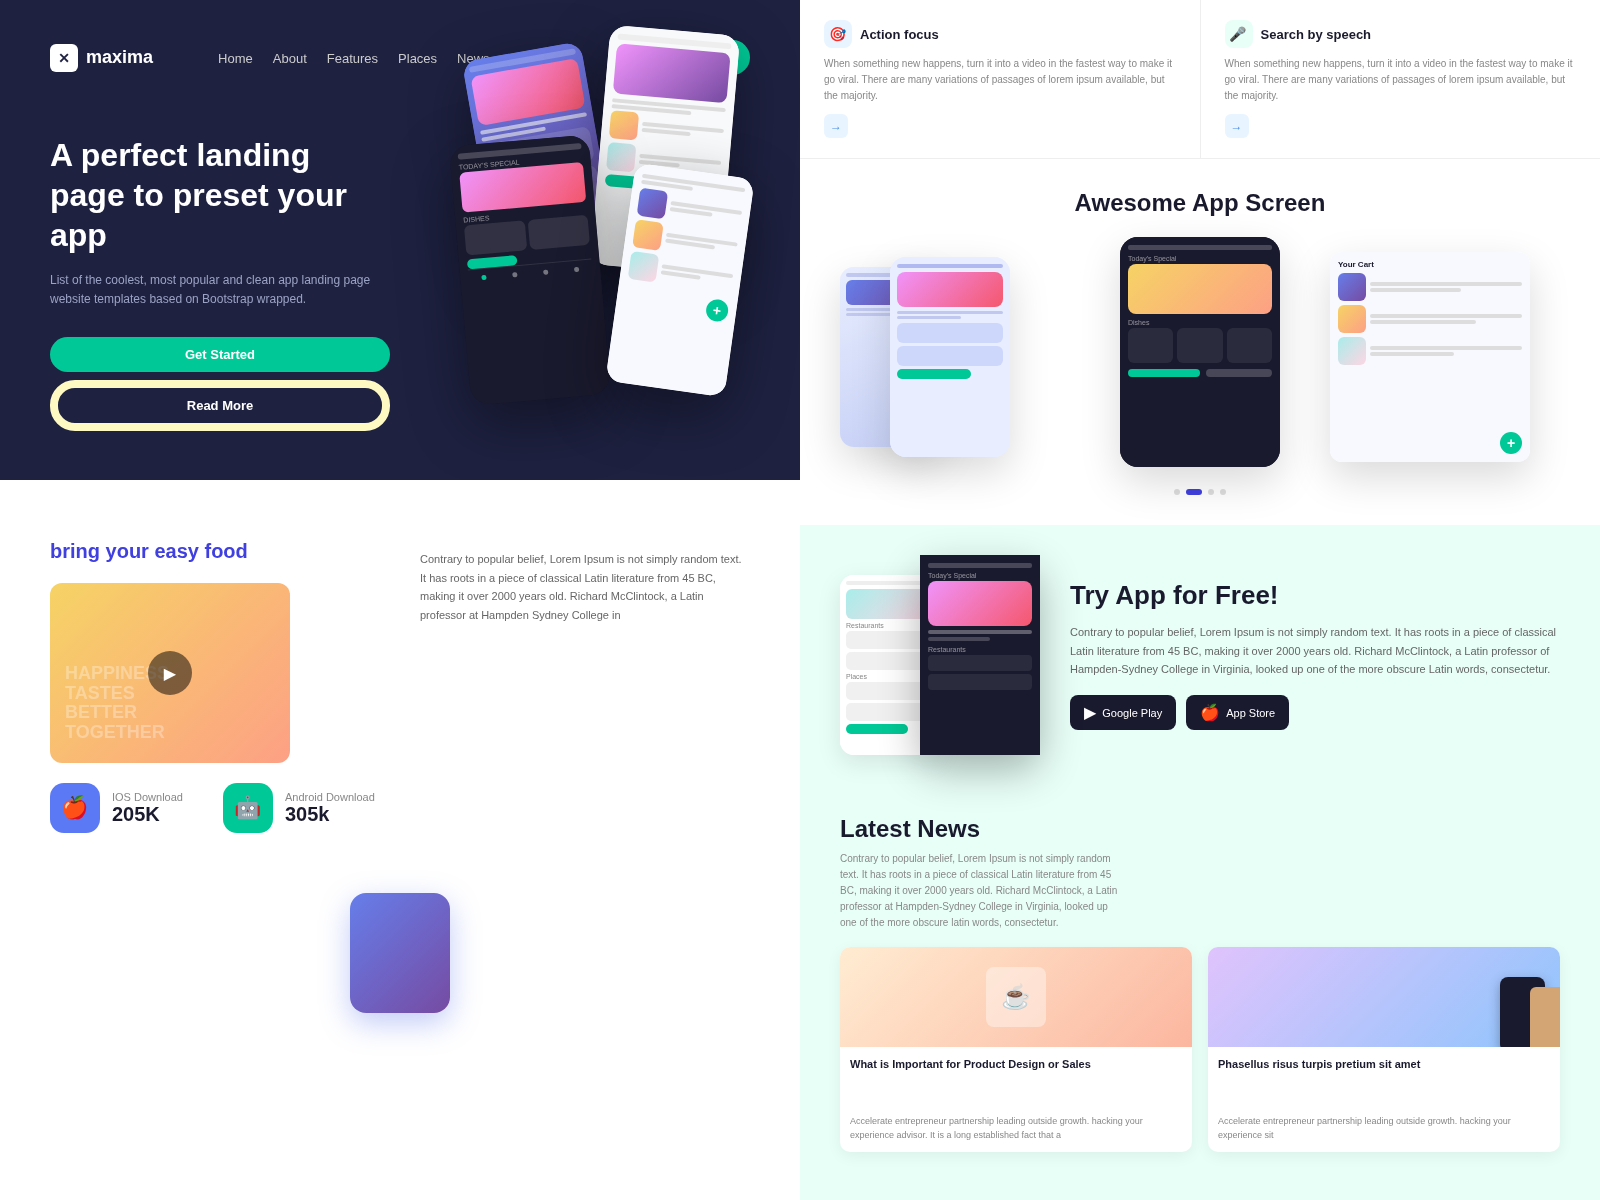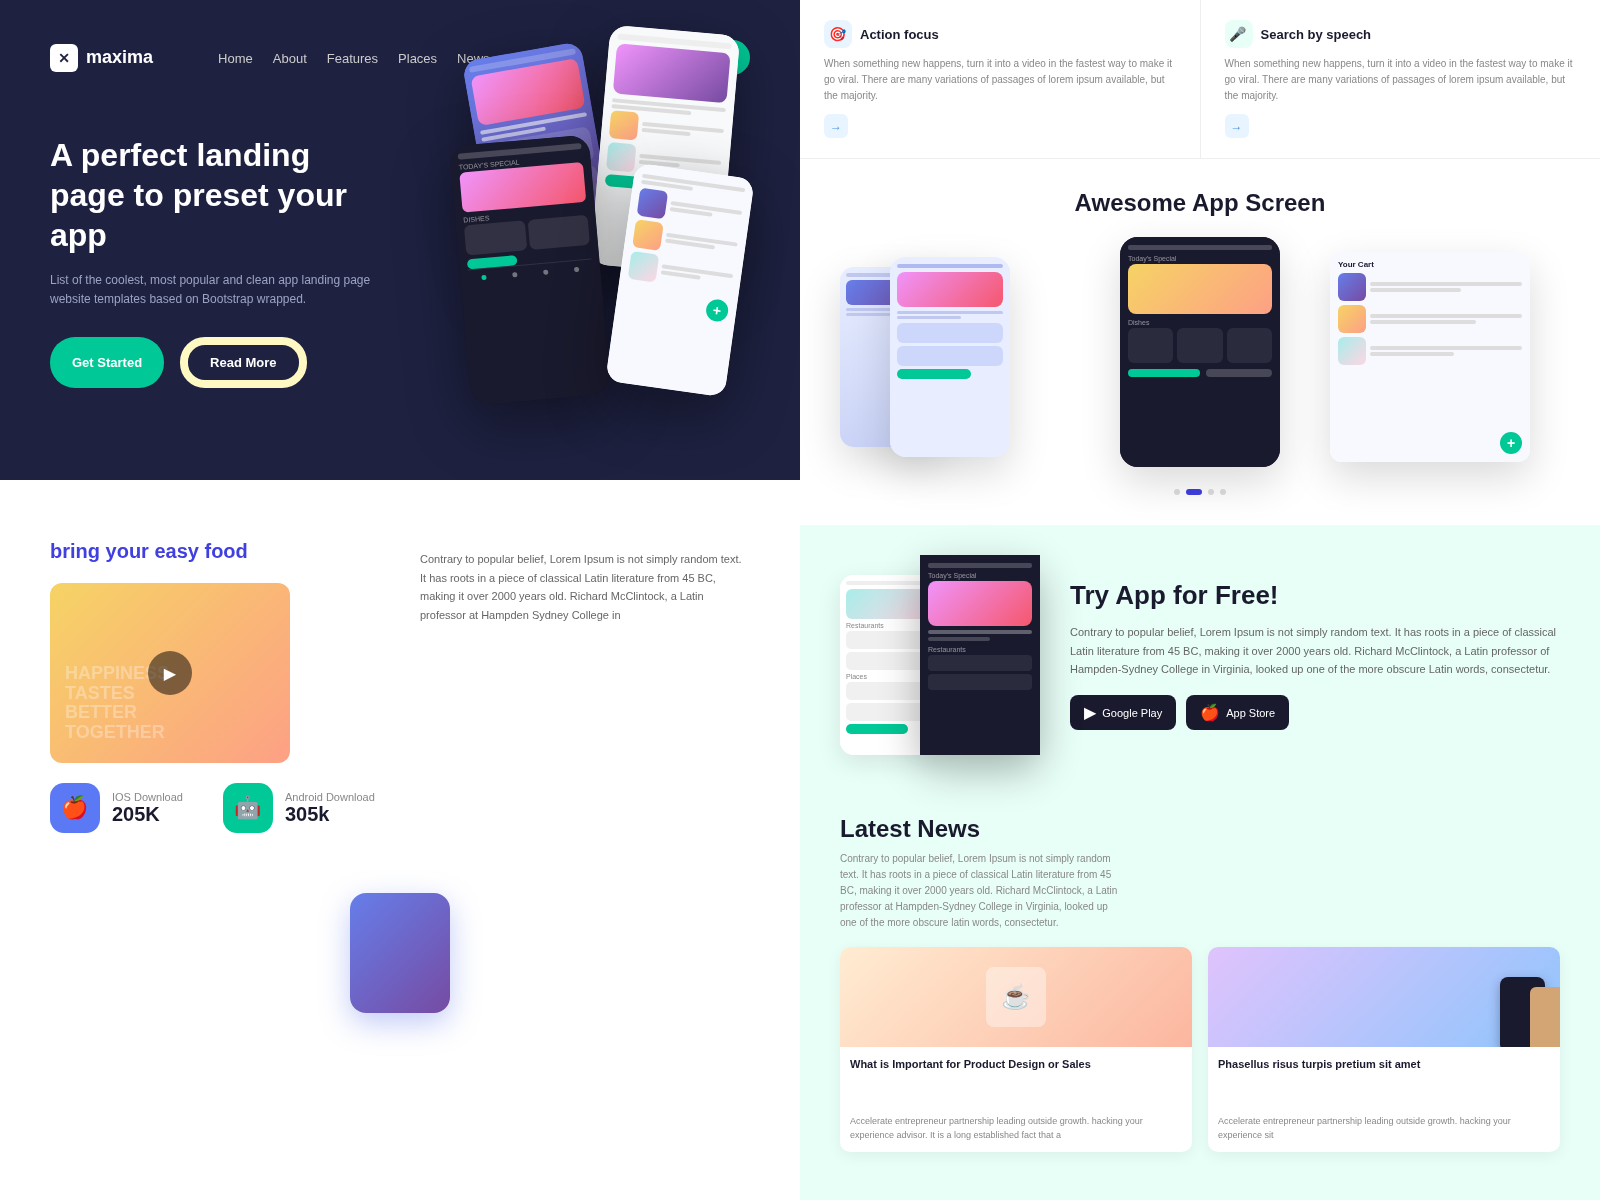--- a/index.html
+++ b/index.html
@@ -97,21 +97,22 @@
 
     .hero-subtitle {
       color: #9ba3c4;
       font-size: 12px;
       line-height: 1.6;
       margin-bottom: 28px;
     }
 
     .hero-buttons {
       display: flex;
-      gap: 16px;
+      gap: 8px;
+      flex-direction: column;
     }
 
     .btn-get-started {
       background: #00c896;
       color: #fff;
       border: none;
       padding: 10px 22px;
       border-radius: 25px;
       font-size: 13px;
       cursor: pointer;

